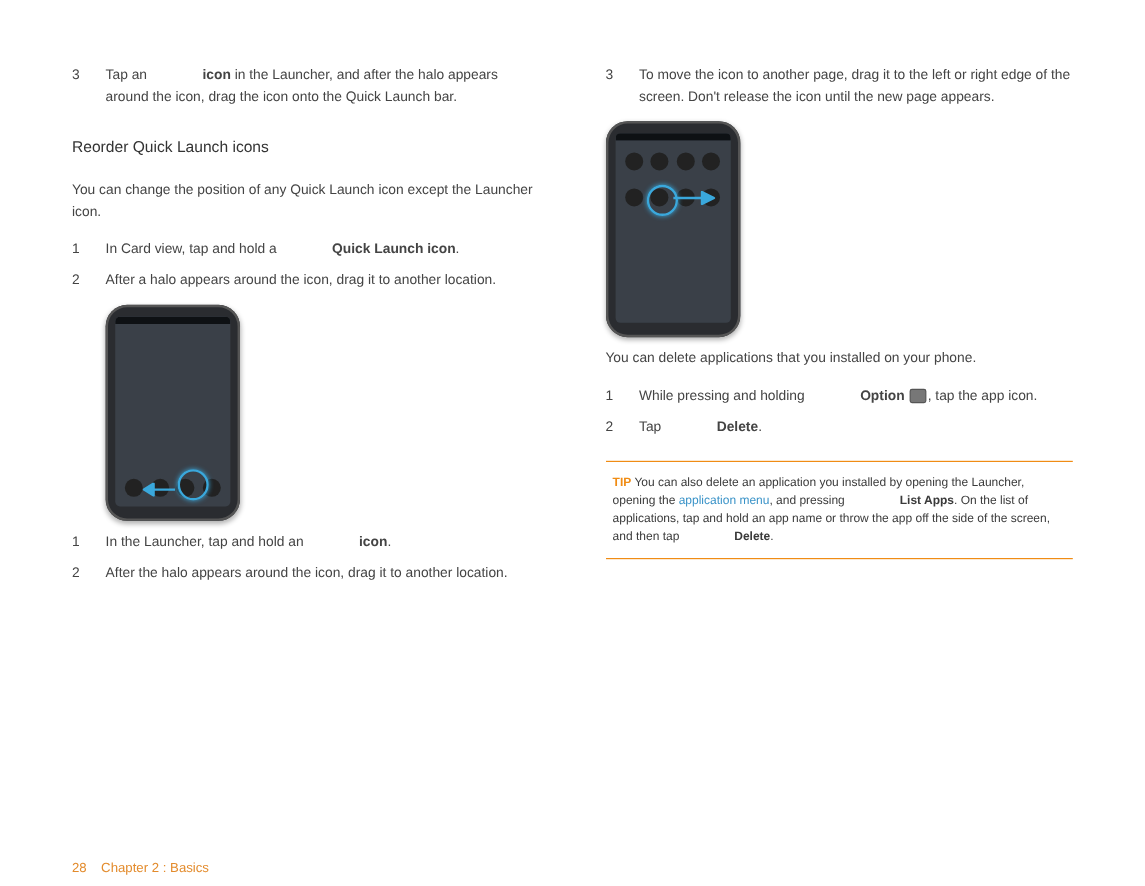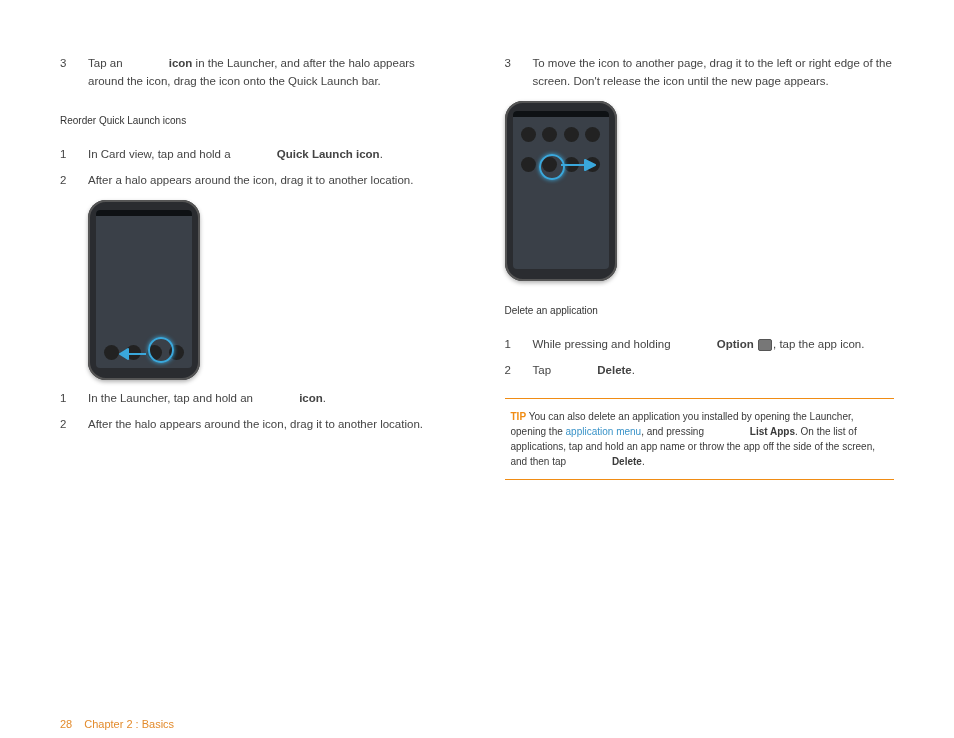--- a/index.html
+++ b/index.html
@@ -21,21 +21,21 @@
     display: flex;
     gap: 55px;
   }
   .col {
     flex: 1;
     font-size: 11.5px;
     line-height: 1.55;
     color: #444;
   }
   .h2 {
-    font-size: 10px;
+    font-size: 13px;
     font-weight: 400;
     color: #333;
     margin: 22px 0 18px 0;
   }
   .intro, .para {
     margin: 0 0 14px 0;
   }
   .step-row {
     display: flex;
     margin: 0 0 8px 0;
@@ -133,20 +133,21 @@
   <div class="col">
 
     <div class="step-row">
       <div class="step-num">3</div>
       <div class="step-text">
         <span>Tap an </span><b class="k">icon</b><span> in the Launcher, and after the halo appears around the icon, drag the icon onto the Quick Launch bar.</span>
       </div>
     </div>
 
     <div class="h2">Reorder Quick Launch icons</div>
+    <p class="intro">You can change the position of any Quick Launch icon except the Launcher icon.</p>
 
     <div class="step-row">
       <div class="step-num">1</div>
       <div class="step-text">
         <span>In Card view, tap and hold a </span><b class="k">Quick Launch icon</b><span>.</span>
       </div>
     </div>
     <div class="step-row">
       <div class="step-num">2</div>
       <div class="step-text">After a halo appears around the icon, drag it to another location.</div>
@@ -212,21 +213,21 @@
           <div class="halo" style="top:43px; left:26px;"></div>
           <div class="arrow" style="top:48px; left:48px; width:36px;">
             <svg viewBox="0 0 36 12">
                 <path d="M0 6 L24 6 M24 1 L34 6 L24 11 Z" fill="#3aa8dc" stroke="#3aa8dc" stroke-width="2" stroke-linejoin="round"></path>
               </svg>
           </div>
         </div>
       </div>
     </div>
 
-    <div class="h2">Delete an application</div>
+    <p class="intro">You can delete applications that you installed on your phone.</p>
 
     <div class="step-row">
       <div class="step-num">1</div>
       <div class="step-text">
         <span>While pressing and holding </span><b class="k">Option</b>
         <span class="option-key"></span><span>, tap the app icon.</span>
       </div>
     </div>
     <div class="step-row">
       <div class="step-num">2</div>

